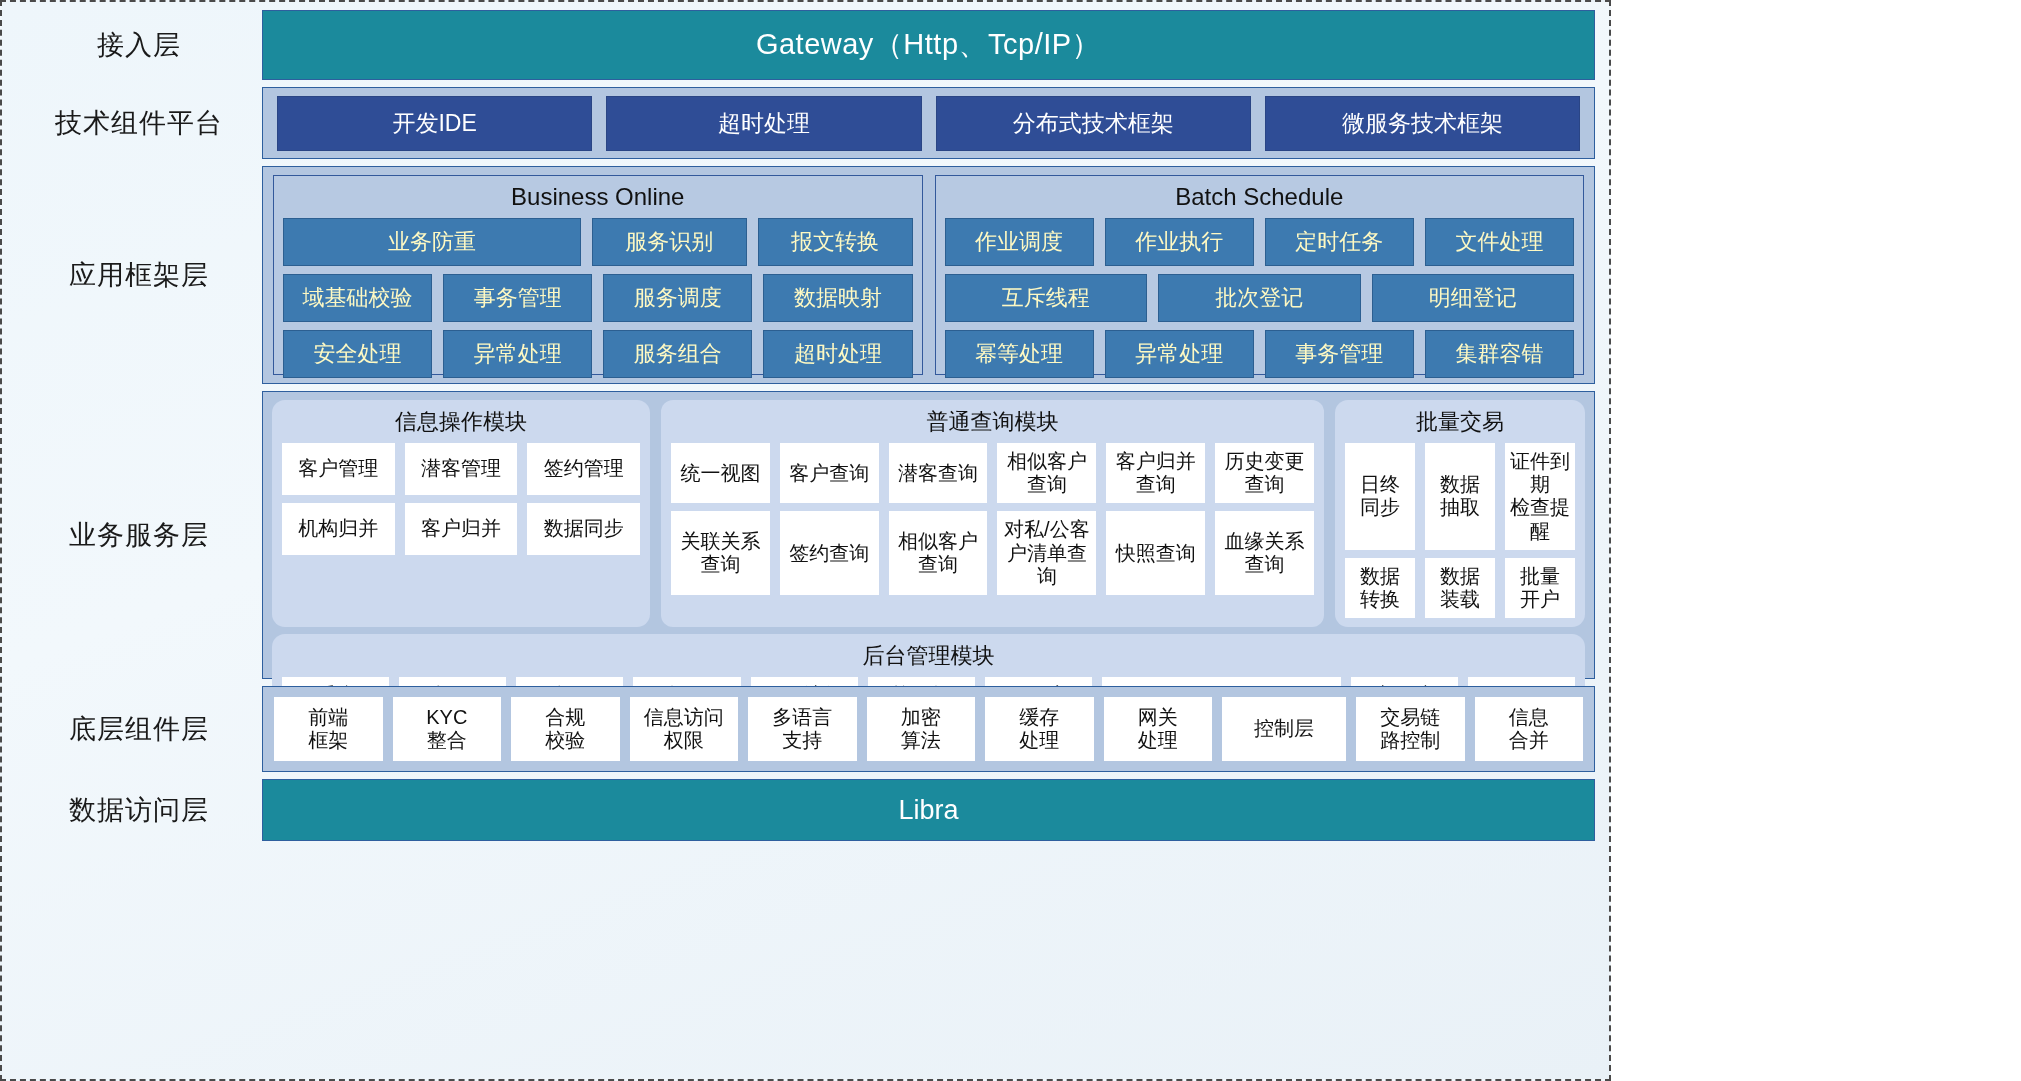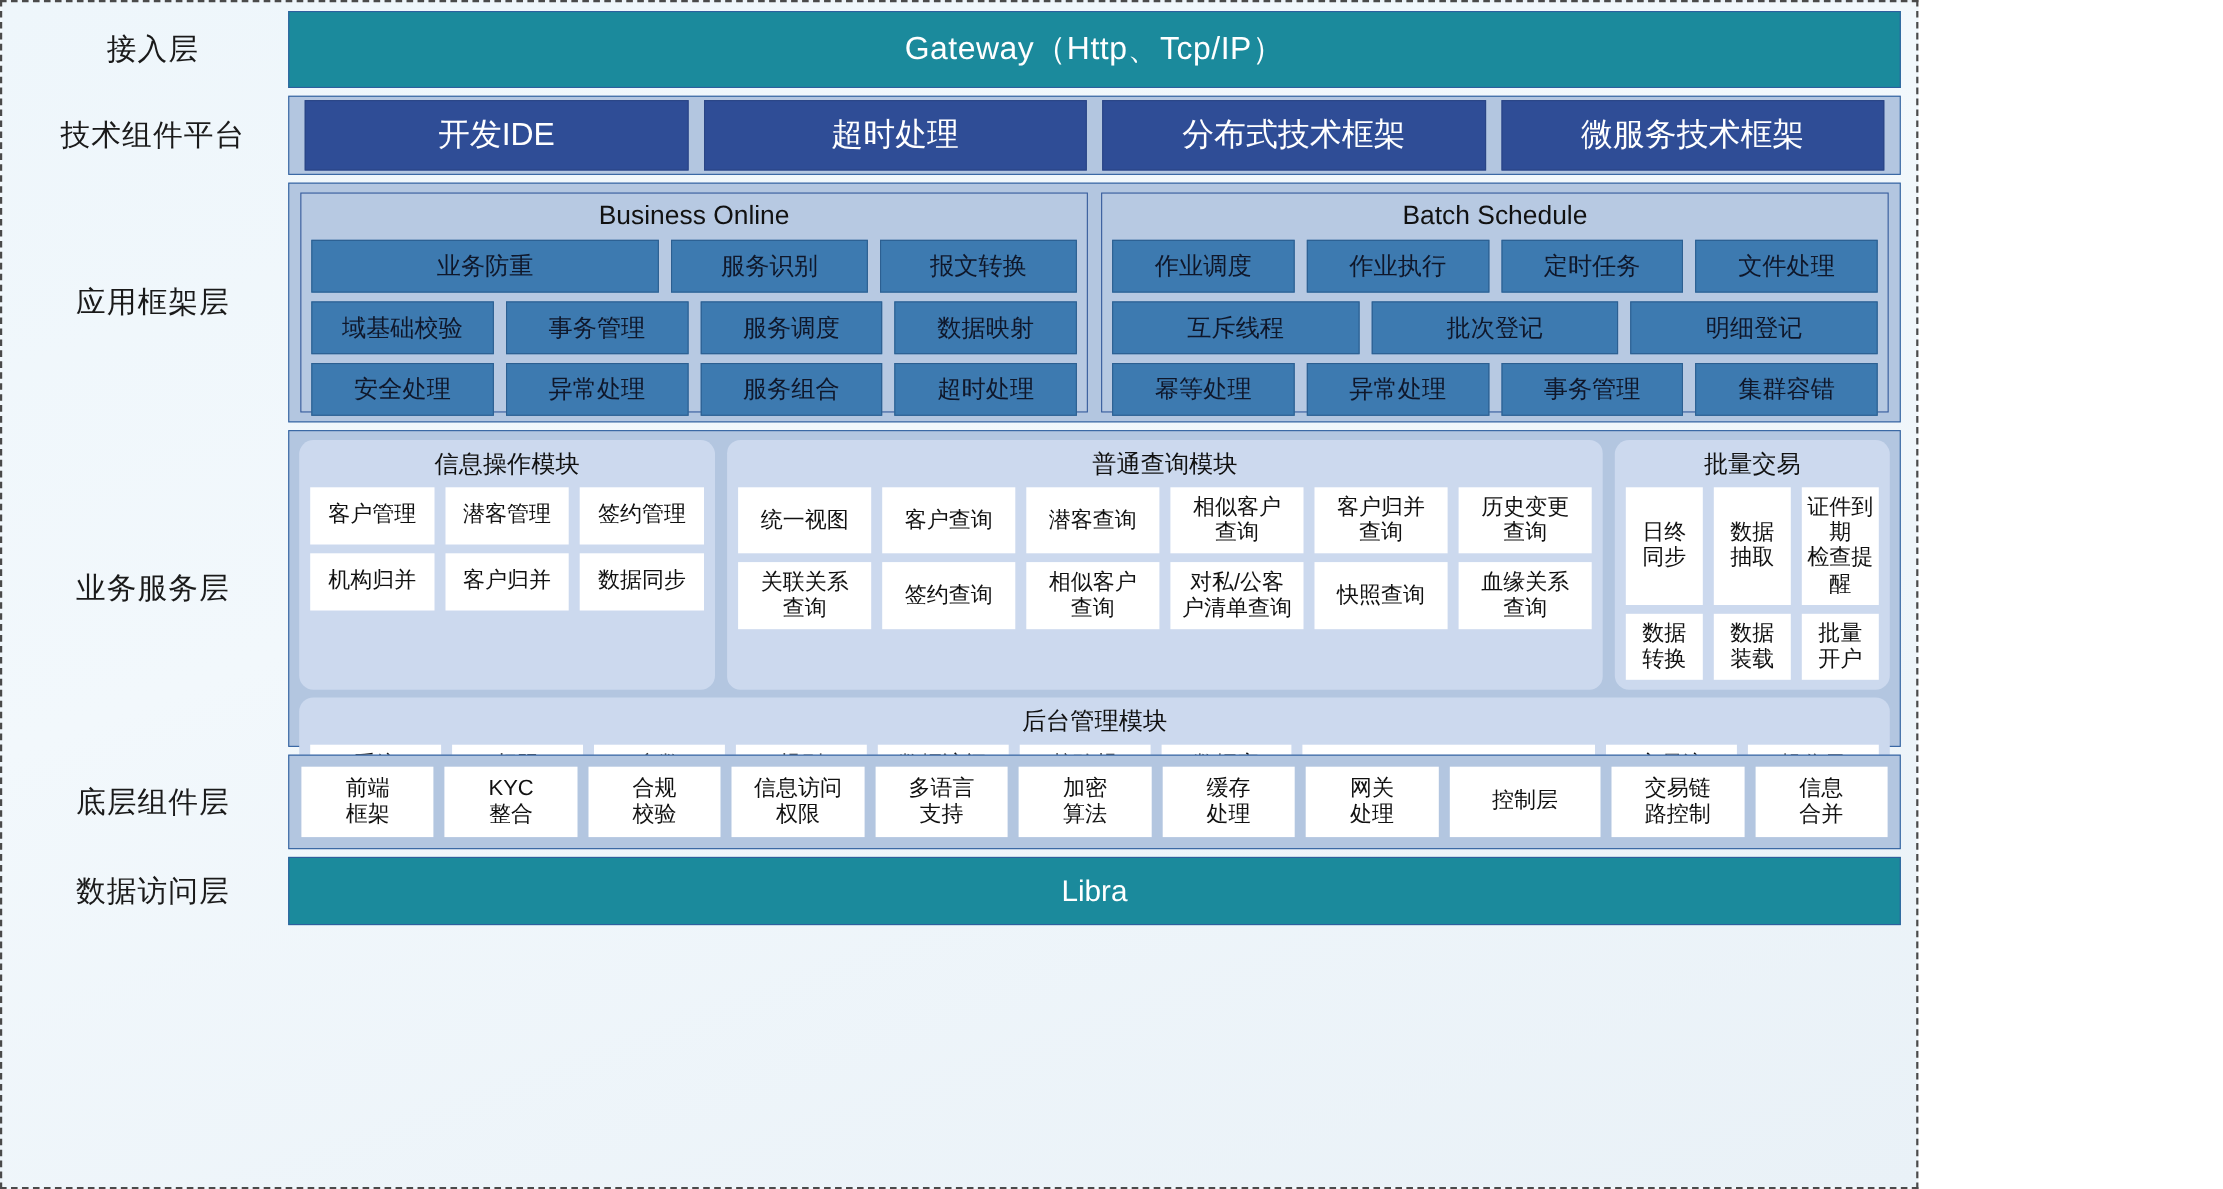--- a/index.html
+++ b/index.html
@@ -3,21 +3,21 @@
 <meta charset="utf-8">
 <style>
   * { box-sizing: border-box; margin: 0; padding: 0; }
   html, body {
     width: 2021px; height: 1081px;
     font-family: "Liberation Sans", "DejaVu Sans", sans-serif;
     background: #ffffff;
   }
   .canvas {
     position: relative;
-    width: 1744px; height: 1081px;
+    width: 1611px; height: 1081px;
     background: linear-gradient(160deg, #eef6fb 0%, #f2f8fc 40%, #e9f1f7 100%);
     border: 2px dashed #4a4a4a;
     overflow: hidden;
   }
   .grid-rows {
     display: flex;
     flex-direction: column;
     height: 100%;
     padding: 8px 14px 10px 14px;
     gap: 7px;
@@ -68,21 +68,21 @@
     display: flex;
     align-items: center;
     justify-content: space-around;
     padding: 9px 14px;
     gap: 14px;
   }
   .chip-dark {
     flex: 1 1 0;
     background: #2f4d96;
     color: #fff;
-    font-size: 29px;
+    font-size: 23px;
     text-align: center;
     padding: 11px 4px;
     border: 1px solid #2a4585;
   }
 
   
   .appframe {
     flex: 1;
     background: #b3c6e0;
     border: 1.5px solid #2e5f9e;
@@ -103,24 +103,23 @@
     font-size: 24px;
     color: #111;
     padding: 2px 0 7px 0;
     font-family: "Liberation Sans", sans-serif;
   }
   .cells { display: flex; flex-direction: column; gap: 8px; }
   .cell-row { display: flex; gap: 11px; }
   .chip-mid {
     background: #3d7ab0;
     border: 1.5px solid #2c5f91;
-    color: #0f172a;
+    color: #fef9c3;
     font-size: 22px;
-    text-align: center;
-    padding: 8px 20px;
+    padding: 8px 5px;
     display: flex; align-items: center; justify-content: center;
   }
   .f1 { flex: 1 1 0; }
   .f2 { flex: 2 1 0; }
 
   
   .bizlayer {
     flex: 1;
     background: #b3c6e0;
     border: 1.5px solid #2e5f9e;

